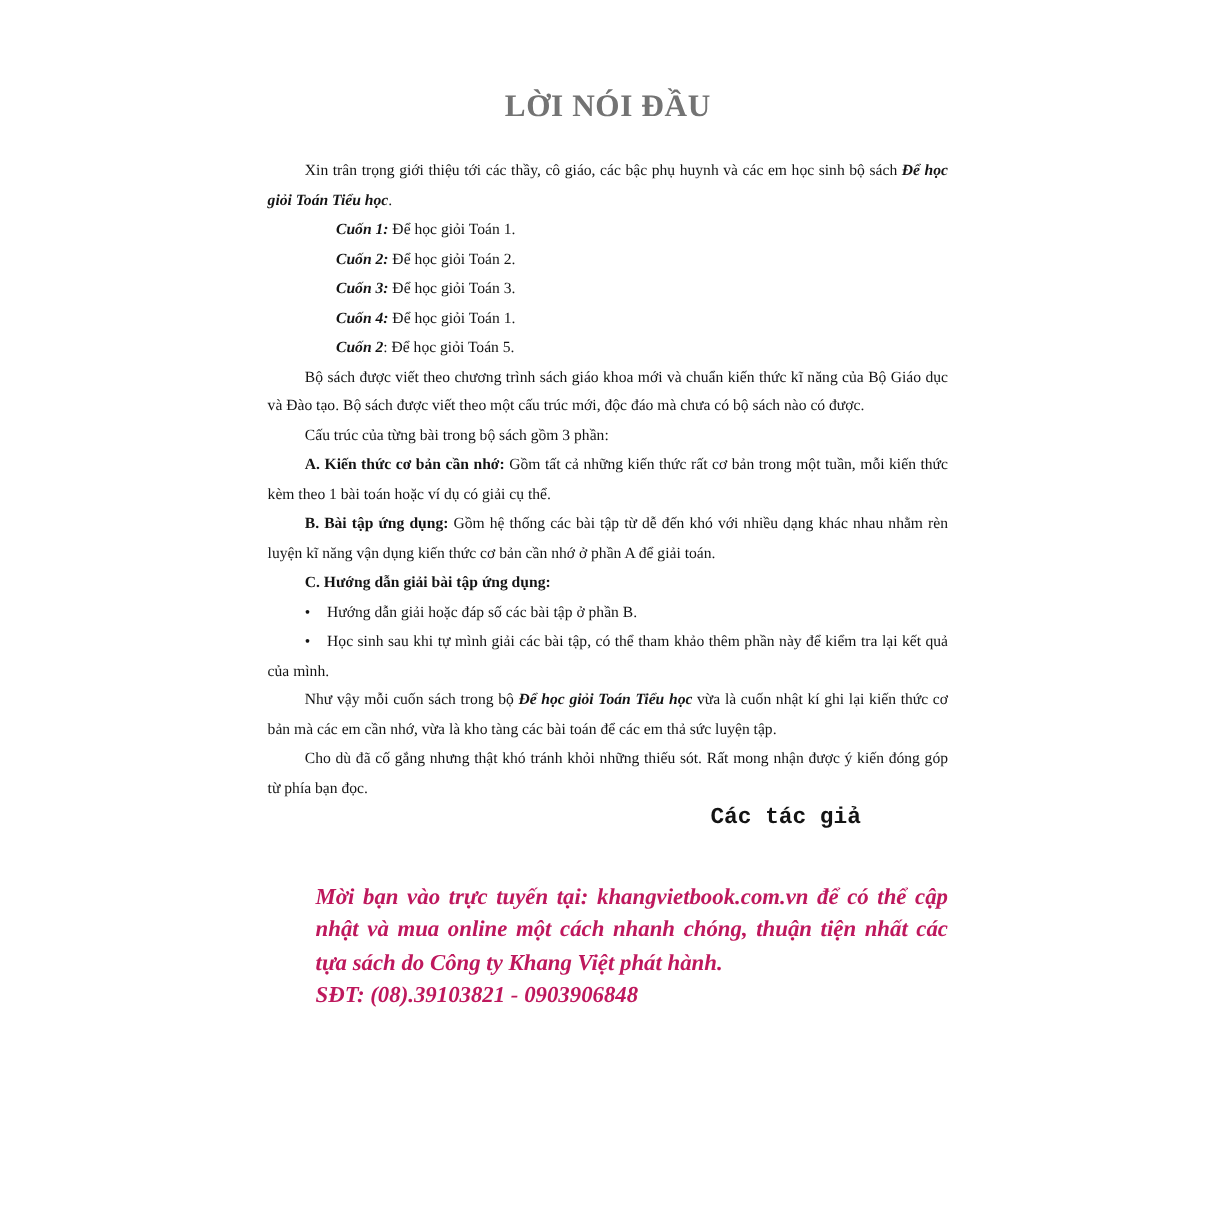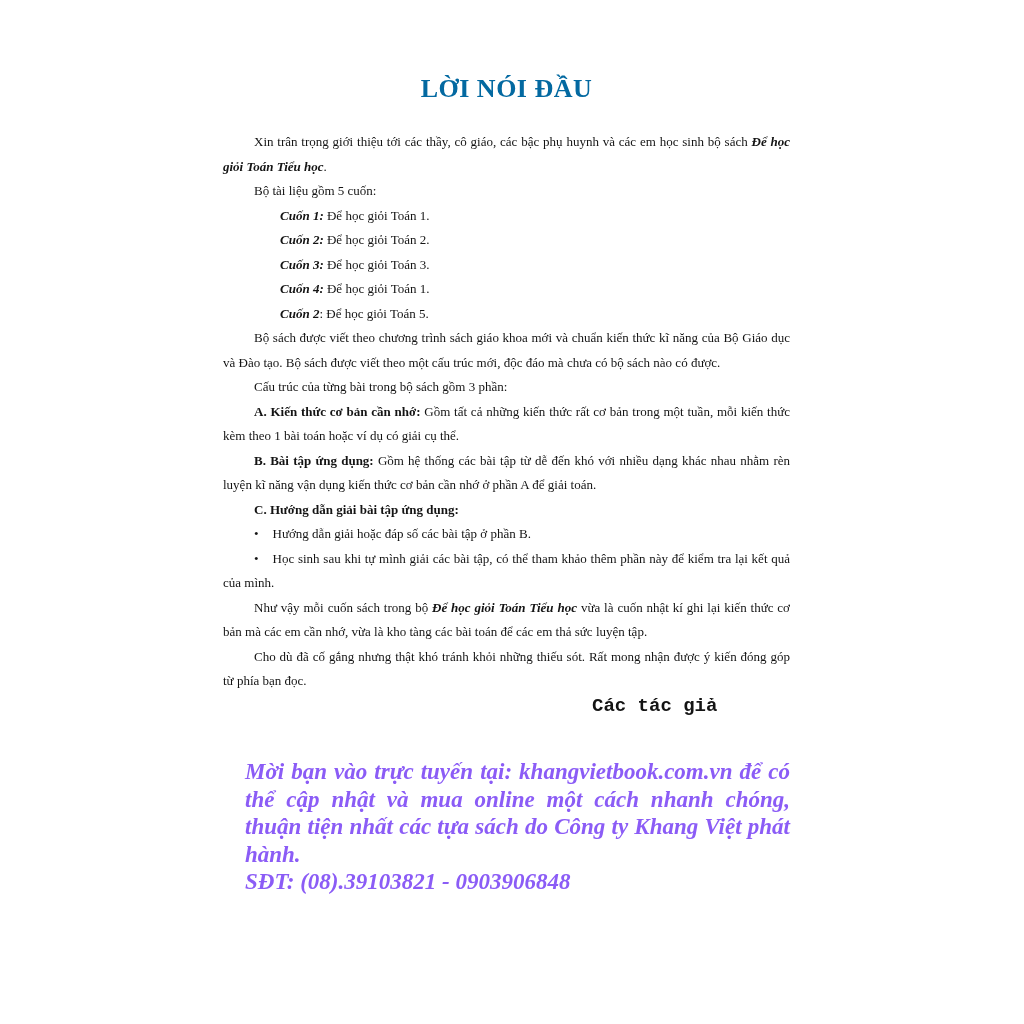--- a/index.html
+++ b/index.html
@@ -14,21 +14,21 @@
     overflow: hidden;
     font-family: "Liberation Serif", "DejaVu Serif", serif;
   }
   .title {
     margin: 0 0 26px 0;
     font-size: 26px;
     font-weight: bold;
     text-align: center;
     letter-spacing: 0.5px;
     line-height: 1.2;
-    color: #0369a1;
+    color: #737373;
   }
   .body p {
     margin: 0;
     font-size: 13px;
     line-height: 24.5px;
     text-align: justify;
     text-indent: 31px;
   }
   .body p.book {
     text-align: left;
@@ -41,39 +41,38 @@
     margin: 0;
     font-size: 19px;
     font-weight: bold;
     line-height: 24.5px;
     padding-left: 369px;
     white-space: nowrap;
     font-family: Liberation Mono, monospace;
   }
   .footer {
     margin-top: 40px;
-    margin-left: 22px;
+    margin-left: 40px;
     font-weight: bold;
     font-style: italic;
-    font-size: 23px;
+    font-size: 19px;
     line-height: 27.5px;
-    color: #8b5cf6;
+    color: #be185d;
   }
   .footer p { margin: 0; }
   .footer .promo { text-align: justify; }
 </style>
 </head>
 <body>
 
 <div class="page">
   <h1 class="title">LỜI NÓI ĐẦU</h1>
 
   <div class="body">
       <p class="para"><span>Xin trân trọng giới thiệu tới các thầy, cô giáo, các bậc phụ huynh và các em học sinh bộ sách </span><span style="font-weight: bold; font-style: italic;">Để học giỏi Toán Tiểu học</span><span>.</span></p>
-      <p class="para"><span>Bộ tài liệu gồm 5 cuốn:</span></p>
       <p class="book"><span style="font-weight: bold; font-style: italic; margin-top: 23px;">Cuốn 1:</span><span> Để học giỏi Toán 1.</span></p>
       <p class="book"><span style="font-weight: bold; font-style: italic; text-align: right;">Cuốn 2:</span><span> Để học giỏi Toán 2.</span></p>
       <p class="book"><span style="font-weight: bold; font-style: italic;">Cuốn 3:</span><span> Để học giỏi Toán 3.</span></p>
       <p class="book"><span style="font-weight: bold; font-style: italic;">Cuốn 4:</span><span> Để học giỏi Toán 1.</span></p>
       <p class="book"><span style="font-weight: bold; font-style: italic;">Cuốn 2</span><span>: Để học giỏi Toán 5.</span></p>
       <p class="para"><span>Bộ sách được viết theo chương trình sách giáo khoa mới và chuẩn kiến thức kĩ năng của Bộ Giáo dục và Đào tạo. Bộ sách được viết theo một cấu trúc mới, độc đáo mà chưa có bộ sách nào có được.</span></p>
       <p class="para"><span>Cấu trúc của từng bài trong bộ sách gồm 3 phần:</span></p>
       <p class="para"><span style="font-weight: bold;">A. Kiến thức cơ bản cần nhớ:</span><span> Gồm tất cả những kiến thức rất cơ bản trong một tuần, mỗi kiến thức kèm theo 1 bài toán hoặc ví dụ có giải cụ thể.</span></p>
       <p class="para"><span style="font-weight: bold;">B. Bài tập ứng dụng:</span><span> Gồm hệ thống các bài tập từ dễ đến khó với nhiều dạng khác nhau nhằm rèn luyện kĩ năng vận dụng kiến thức cơ bản cần nhớ ở phần A để giải toán.</span></p>
       <p class="para"><span style="font-weight: bold;">C. Hướng dẫn giải bài tập ứng dụng:</span></p>

